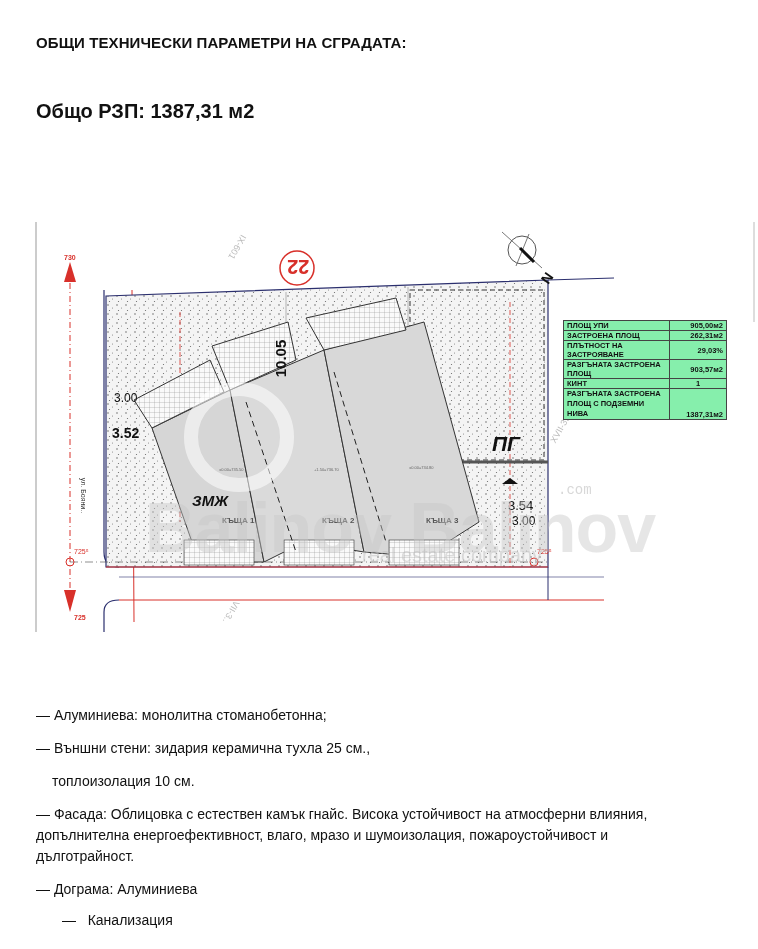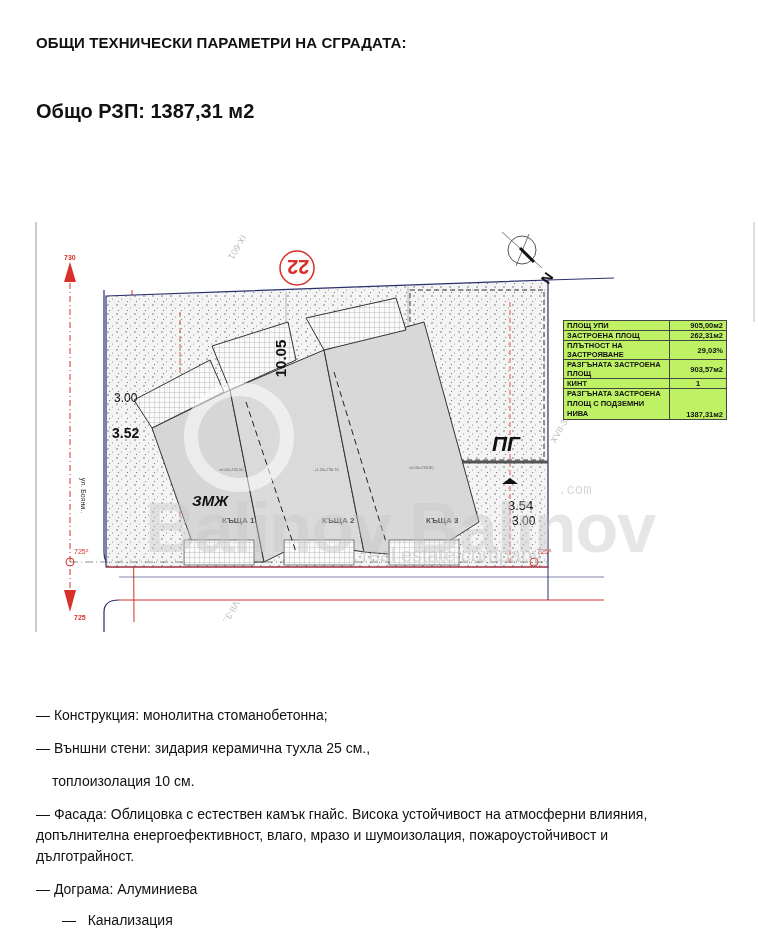--- a/index.html
+++ b/index.html
@@ -3,21 +3,21 @@
 <meta charset="utf-8">
 <style>
   html, body { margin: 0; padding: 0; background: #ffffff; }
   body { width: 758px; height: 949px; position: relative; overflow: hidden;
          font-family: "Liberation Sans", "DejaVu Sans", sans-serif; color: #111; }
   .heading { position: absolute; left: 36px; top: 34px; font-size: 15px; font-weight: bold; letter-spacing: 0.1px; }
   .rzp { position: absolute; left: 36px; top: 100px; font-size: 20px; font-weight: bold; }
   .plan { position: absolute; left: 34px; top: 222px; width: 724px; height: 412px; }
   .plan svg { position: absolute; left: 0; top: 0; }
   .stats { position: absolute; left: 563px; top: 320px; width: 164px; border-collapse: collapse;
-           font-family: "Liberation Sans", sans-serif; font-size: 7.5px; font-weight: bold; background: #bef264; }
+           font-family: "Liberation Sans", sans-serif; font-size: 7.5px; font-weight: bold; background: #86efac; }
   .stats td { border: 1px solid #444; padding: 0 3px; line-height: 9px; height: 9px; }
   .stats td.v { text-align: right; width: 50px; }
   .bullets { position: absolute; left: 36px; top: 706px; width: 700px; font-size: 14px; line-height: 18px; color: #111;
              font-family: "Liberation Sans", sans-serif; }
   .b { position: absolute; left: 0; white-space: nowrap; }
   .wm1 { position: absolute; left: 145px; top: 488px; font-size: 70px; color: rgba(200,200,200,0.45);
          font-weight: bold; letter-spacing: -1px; font-family: "Liberation Sans", sans-serif; white-space: nowrap; }
   .wm2 { position: absolute; left: 362px; top: 544px; font-size: 20px; color: rgba(190,190,190,0.5);
          font-family: "Liberation Sans", sans-serif; white-space: nowrap; }
   .wm3 { position: absolute; left: 558px; top: 482px; font-size: 14px; color: rgba(190,190,190,0.6);
@@ -155,21 +155,21 @@
     <td class="v" style="vertical-align:bottom;margin-top:16px;">1387,31м2</td>
   </tr>
 </tbody>
   </table>
 
 <div class="wm1">Balinov Balinov</div>
 <div class="wm3">.com</div>
 <div class="wm2">real estate company</div>
 
 <div class="bullets">
-  <div class="b" style="top:0px;">— Конструкция: монолитна стоманобетонна;</div>
+  <div class="b" style="top:0px;">— Алуминиева: монолитна стоманобетонна;</div>
   <div class="b" style="top:33px;">— Външни стени: зидария керамична тухла 25 см.,</div>
   <div class="b" style="top:66px;left:16px;">топлоизолация 10 см.</div>
   <div class="b" style="top:99px;">— Фасада: Облицовка с естествен камък гнайс. Висока устойчивост на атмосферни влияния,</div>
   <div class="b" style="top:120px;text-align:right;">допълнителна енергоефективност, влаго, мразо и шумоизолация, пожароустойчивост и</div>
   <div class="b" style="top:141px;">дълготрайност.</div>
   <div class="b" style="top:174px;">— Дограма: Алуминиева</div>
   <div class="b" style="top:205px;left:26px;white-space:pre;text-align:right;">—   Канализация</div>
 </div>
 
 </body></html>

